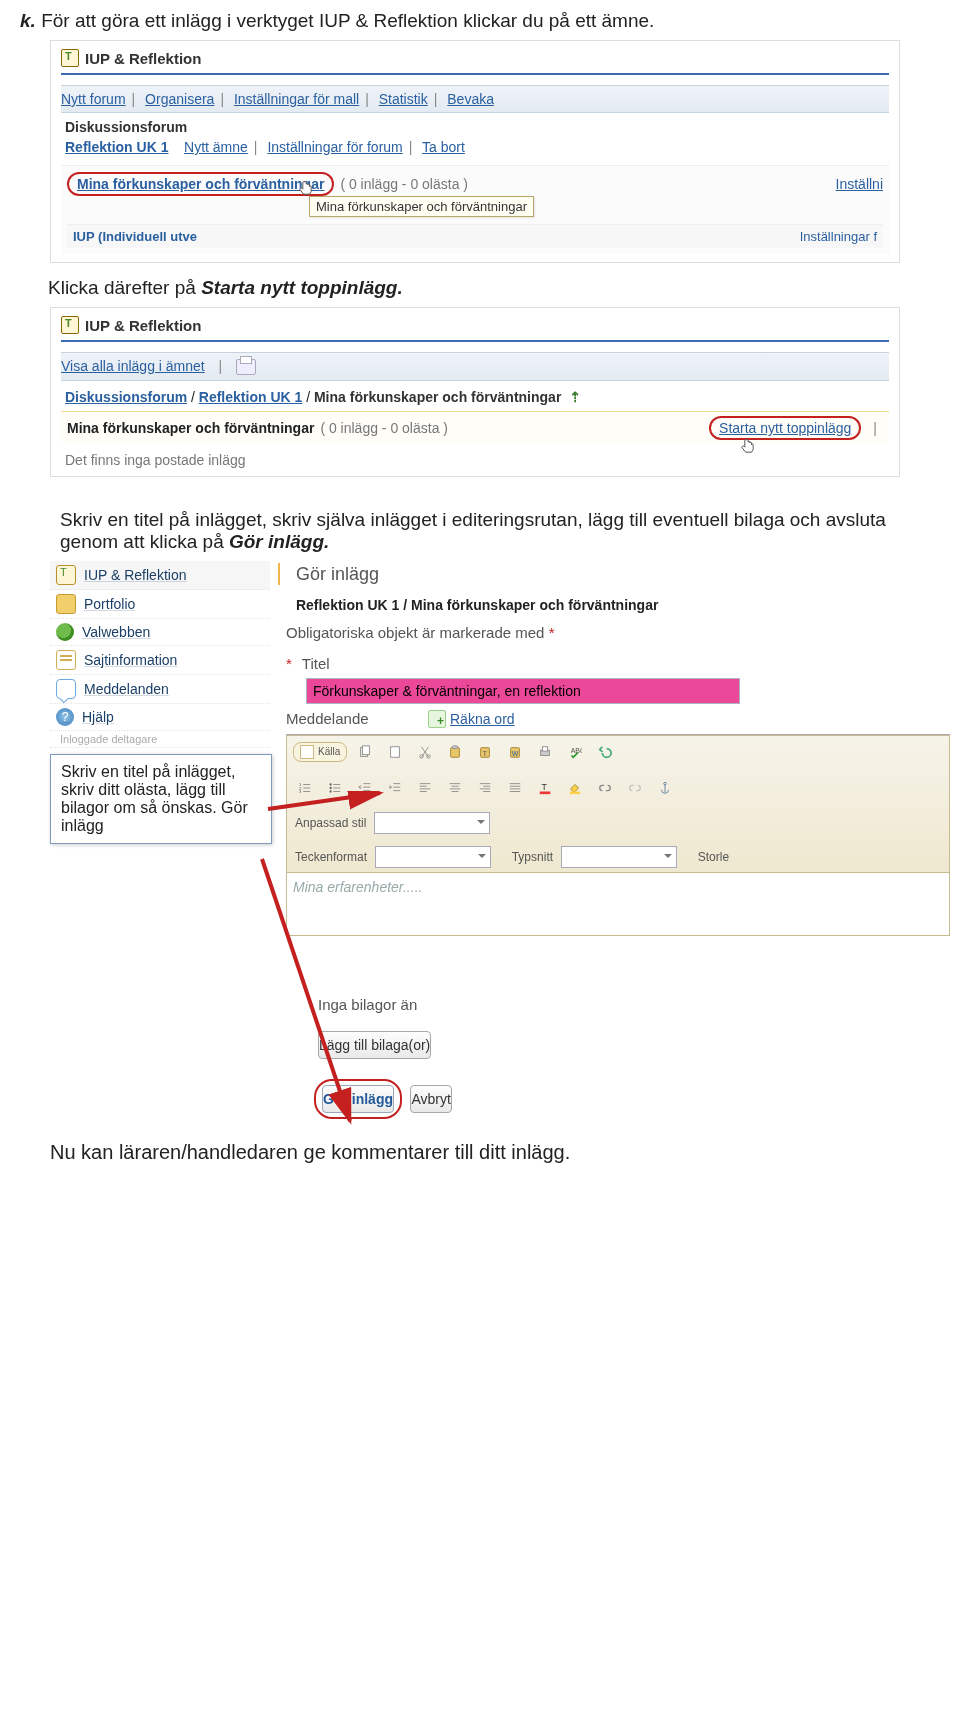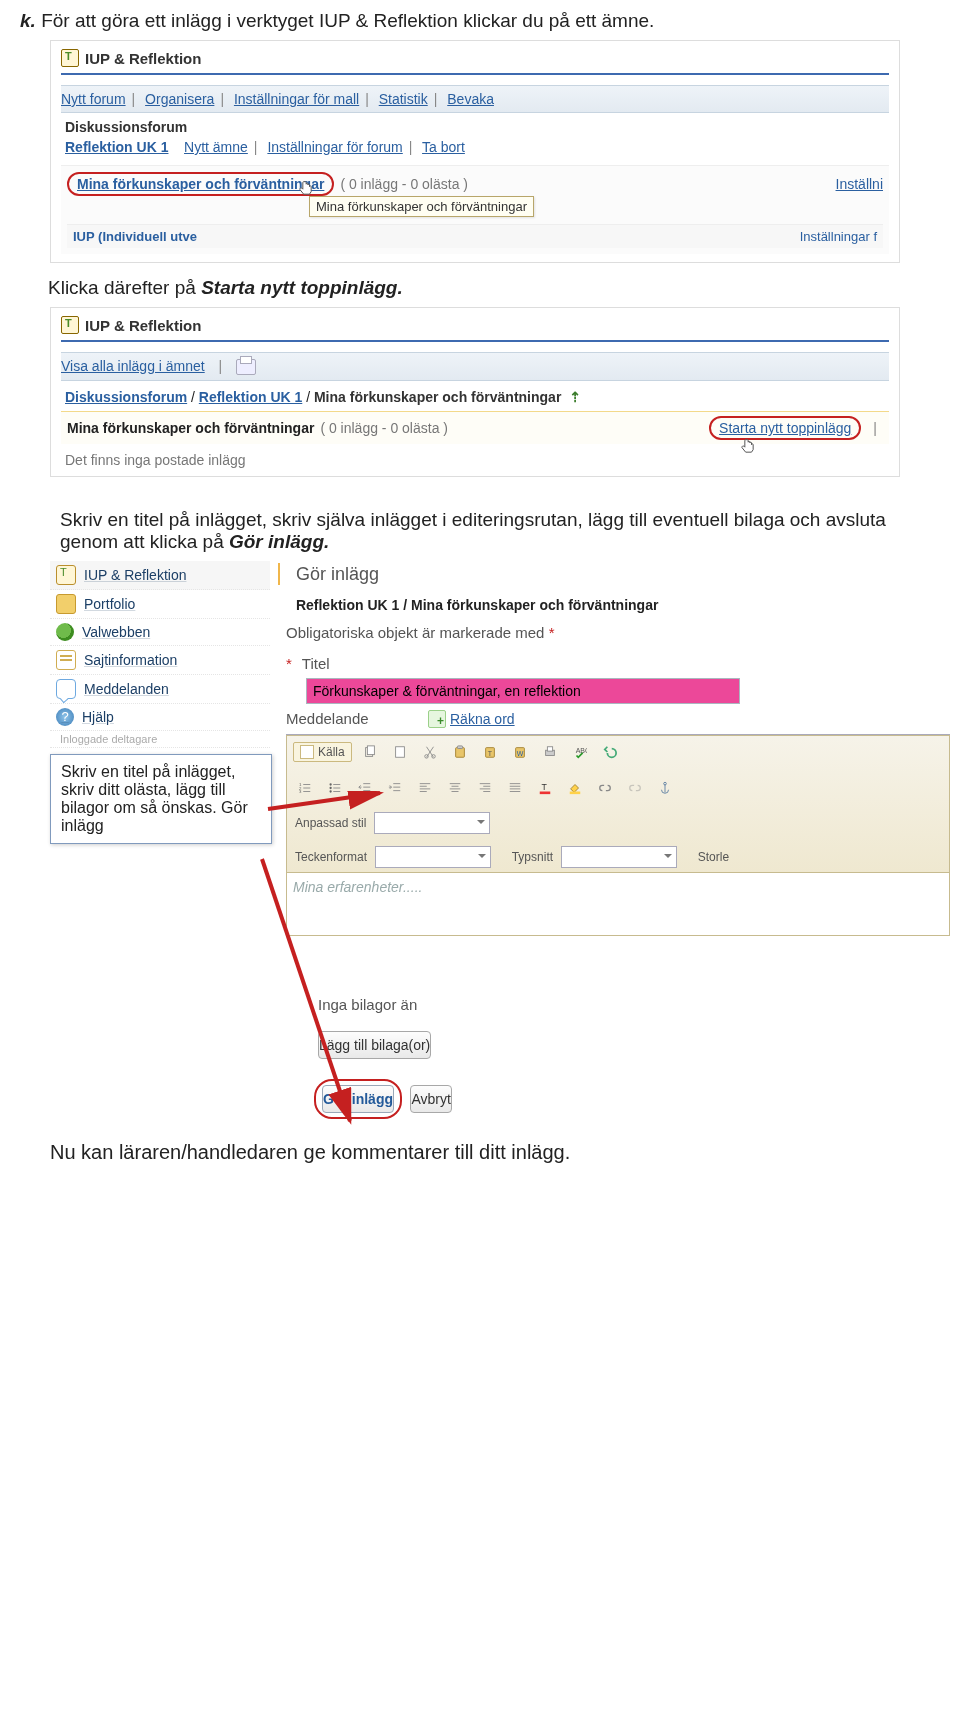--- a/index.html
+++ b/index.html
@@ -425,24 +425,24 @@
   .foot {
     font-size: 20px;
     margin: 22px 0 0 30px;
   }
 
   .source-btn {
     display:inline-flex;
     align-items:center;
     gap:4px;
     border:1px solid #cbb97f;
-    border-radius:2px;
+    border-radius:8px;
     background:#f9f4df;
     padding:2px 6px;
-    font-size:12px;
+    font-size:10px;
     color:#555;
   }
   .source-btn .si {
     width:12px; height:12px;
     background:#fff;
     border:1px solid #cbb97f;
   }
 </style>
 </head>
 <body>

